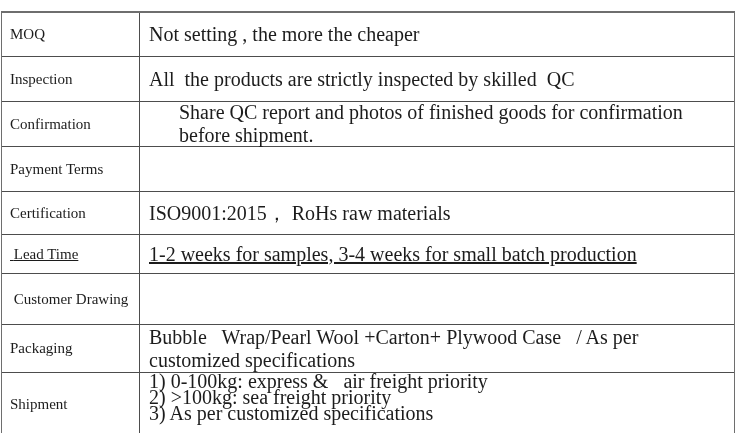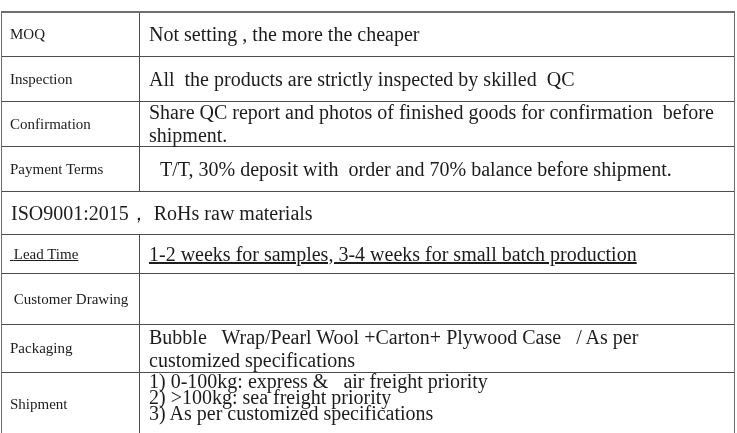--- a/index.html
+++ b/index.html
@@ -30,21 +30,21 @@
     display: flex;
     border-bottom: 1px solid #4d4d4d;
     box-sizing: border-box;
   }
   .row:last-child {
     border-bottom: none;
   }
   
   .row:nth-child(1) { height: 44px; }
   .row:nth-child(2) { height: 45px; }
-  .row:nth-child(3) { height: 45px; }
+  .row:nth-child(3) { height: 45px; gap: 30px; }
   .row:nth-child(4) { height: 45px; gap: 11px; }
   .row:nth-child(5) { height: 43px; }
   .row:nth-child(6) { height: 39px; text-decoration: underline; }
   .row:nth-child(7) { height: 51px; }
   .row:nth-child(8) { height: 48px; }
   .row:nth-child(9) { height: 62px; }
   .cell-label {
     width: 138px;
     flex: 0 0 138px;
     border-right: 1px solid #4d4d4d;
@@ -91,24 +91,24 @@
       <div class="cell-value">All  the products are strictly inspected by skilled  QC</div>
     </div>
 
     <div class="row">
       <div class="cell-label">Confirmation</div>
       <div class="cell-value">Share QC report and photos of finished goods for confirmation  before shipment.</div>
     </div>
 
     <div class="row">
       <div class="cell-label">Payment Terms</div>
-      <div class="cell-value">T/T, 30% deposit with  order and 70% balance before shipment.</div>
     </div>
 
     <div class="row">
+      <div class="cell-label">Certification</div>
       <div class="cell-value">ISO9001:2015， RoHs raw materials</div>
     </div>
 
     <div class="row">
       <div class="cell-label"> Lead Time</div>
       <div class="cell-value">1-2 weeks for samples, 3-4 weeks for small batch production</div>
     </div>
 
     <div class="row">
       <div class="cell-label"> Customer Drawing</div>

